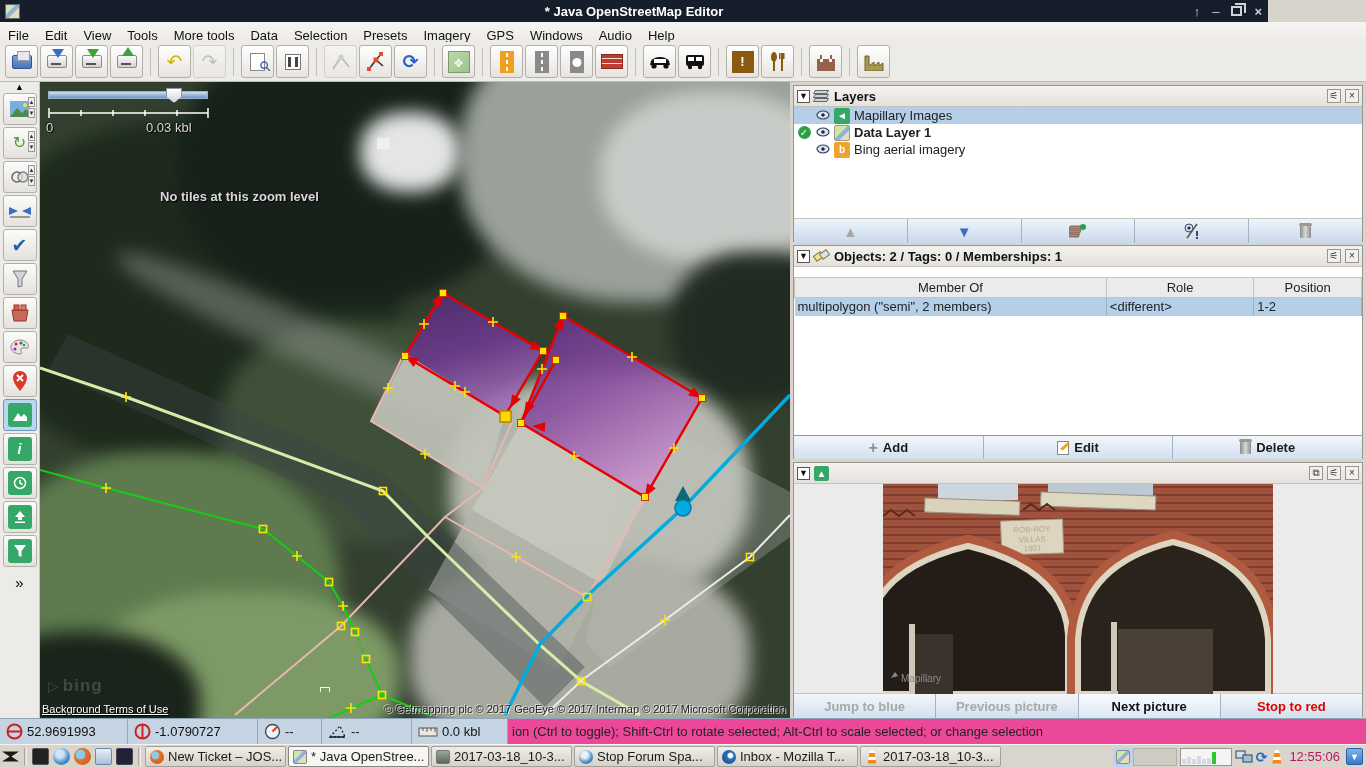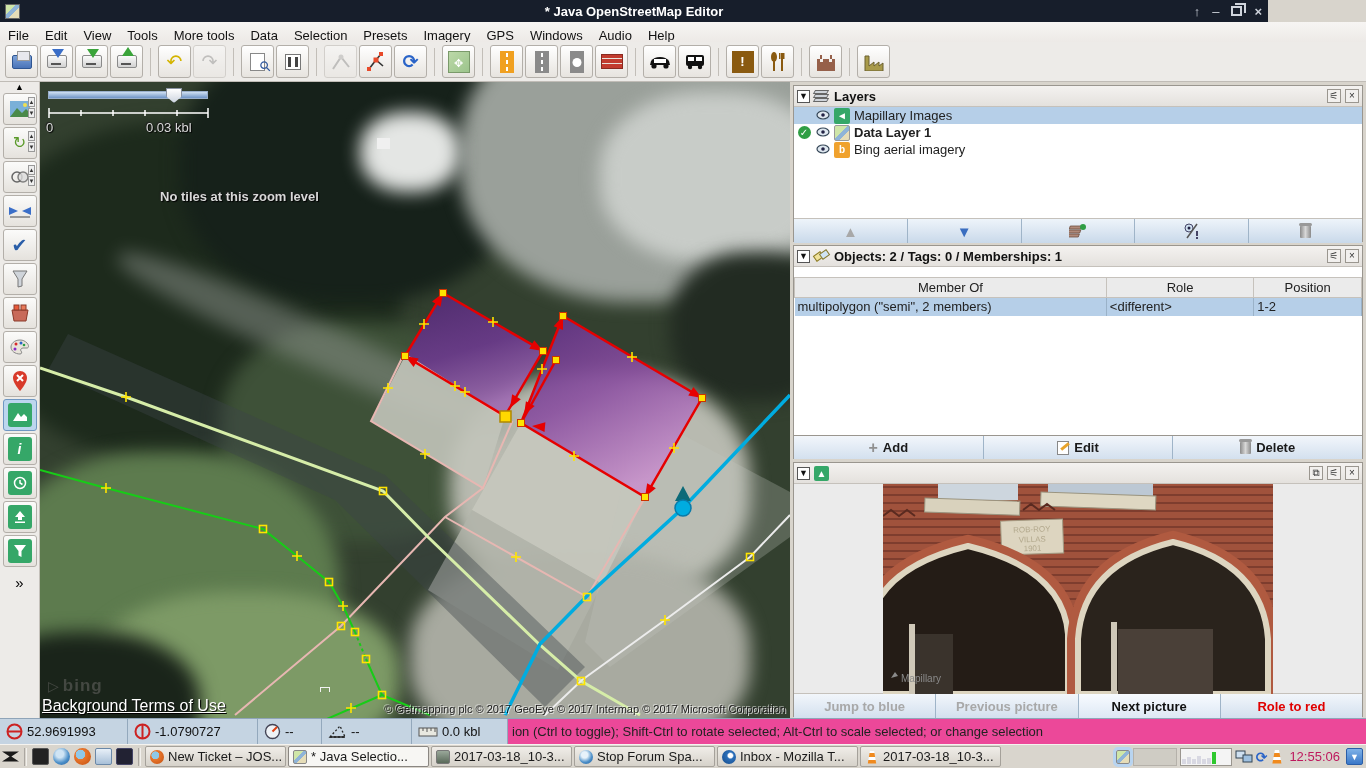--- a/index.html
+++ b/index.html
@@ -68,21 +68,21 @@
   .blob{position:absolute;border-radius:45%;filter:blur(9px);}
   .map svg.overlay{position:absolute;left:0;top:0;}
   .map-text{position:absolute;color:#d8d8d8;font-weight:bold;text-shadow:1px 1px 1px #000,-1px -1px 1px #222;}
   .scale-widget{position:absolute;left:6px;top:6px;width:190px;color:#fff;}
   .scale-track{position:absolute;left:2px;top:3px;width:160px;height:8px;border:1px solid #9ab0cc;
     background:linear-gradient(#cfe0f2,#6f94c6);}
   .scale-handle{position:absolute;left:120px;top:0;width:16px;height:15px;background:linear-gradient(#ffffff,#cfd6e0);
     border:1px solid #8a93a2;clip-path:polygon(0 0,100% 0,100% 55%,50% 100%,0 55%);}
   .bing{position:absolute;left:8px;bottom:22px;color:#4c4f4a;font-size:17px;font-weight:bold;letter-spacing:1px;opacity:.85;}
   .bing:before{content:"▷";margin-right:3px;font-size:14px;}
-  .terms{position:absolute;left:2px;bottom:3px;color:#fff;font-size:16px;text-decoration:underline;text-shadow:1px 1px 1px #000;}
+  .terms{position:absolute;left:2px;bottom:3px;color:#fff;font-size:11px;text-decoration:underline;text-shadow:1px 1px 1px #000;}
   .attrib{position:absolute;right:4px;bottom:3px;color:#1c1c1c;font-size:11px;
     text-shadow:1px 1px 0 rgba(255,255,255,.75),-1px -1px 0 rgba(255,255,255,.55);}
   .bench{position:absolute;left:280px;top:605px;width:10px;height:5px;border:1.5px solid #f2f2f2;border-bottom:none;}
 
   
   .rightcol{position:absolute;left:790px;top:82px;width:576px;height:636px;background:#d8d4cc;padding:3px 3px 0 3px;}
   .panel{background:#ebebeb;border:1px solid #9a968f;margin-bottom:3px;position:relative;}
   .p-head{height:21px;display:flex;align-items:center;background:linear-gradient(#f4f2f0,#e4e1dd);border-bottom:1px solid #c5c1bb;padding:0 3px;gap:4px;}
   .p-title{font-weight:bold;color:#111;white-space:nowrap;overflow:hidden;}
   .p-spacer{flex:1;}
@@ -732,21 +732,21 @@
 
             <text id="wmark" x="18" y="198" font-size="10" fill="#8a8a8a" font-family="Liberation Sans, sans-serif">Mapillary</text>
             <path d="M8,194 l4,-6 l3,4 z" fill="#8a8a8a"></path>
           </svg>
         </div>
       </div>
       <div class="pic-btn-row">
           <span class="pic-btn disabled">Jump to blue</span>
           <span class="pic-btn disabled">Previous picture</span>
           <span class="pic-btn default">Next picture</span>
-          <span class="pic-btn red">Role to red</span>
+          <span class="pic-btn red">Stop to red</span>
         </div>
     </div>
   </div>
 
   <div class="statusbar">
     <span class="seg" style="width:128px;">
       <svg width="17" height="17">
           <circle cx="8.5" cy="8.5" r="7" fill="none" stroke="#cc2222" stroke-width="2"></circle>
           <path d="M1,8.5 H16" stroke="#cc2222" stroke-width="2"></path>
         </svg>
@@ -792,21 +792,21 @@
     <span class="launch" style="background:linear-gradient(#e8f0f8,#a8c0d8);border:1px solid #6a88a8;"></span>
     <span class="launch" style="background:#223;border:1px solid #446;"></span>
     <span class="tk-sep"></span>
     <span style="display:flex;align-items:center;">
         <span class="task-btn">
           <span class="tb-icon firefox"></span>
           <span>New Ticket – JOS...</span>
         </span>
         <span class="task-btn active">
           <span class="tb-icon josm"></span>
-          <span>* Java Selectio...</span>
+          <span>* Java OpenStree...</span>
         </span>
         <span class="task-btn">
           <span class="tb-icon image"></span>
           <span>2017-03-18_10-3...</span>
         </span>
         <span class="task-btn">
           <span class="tb-icon globe"></span>
           <span>Stop Forum Spa...</span>
         </span>
         <span class="task-btn">

